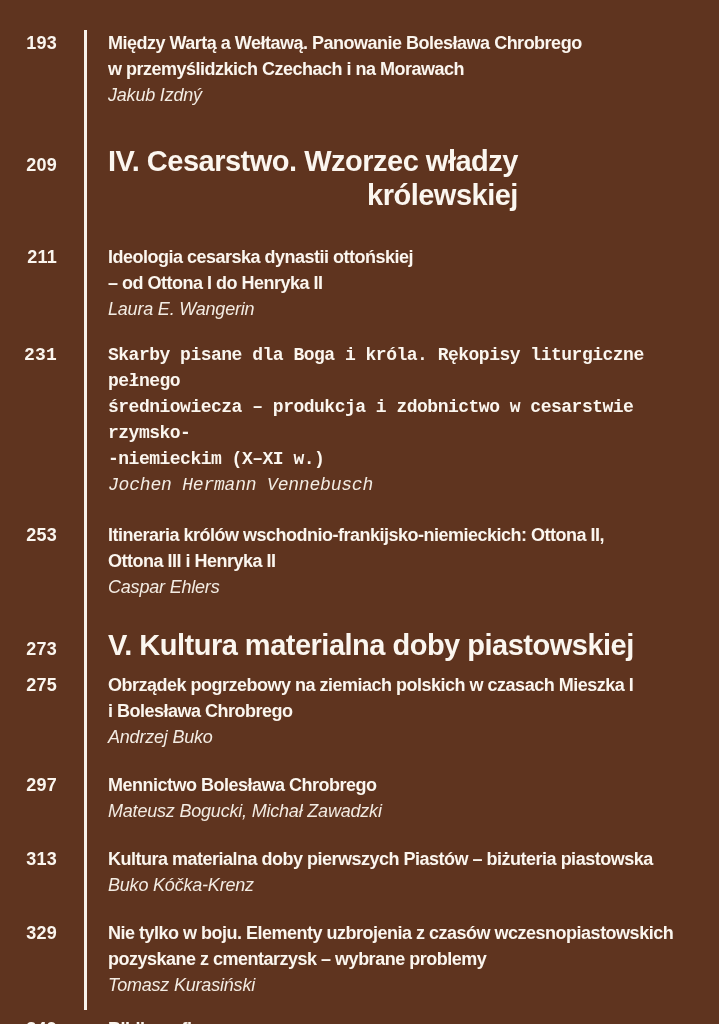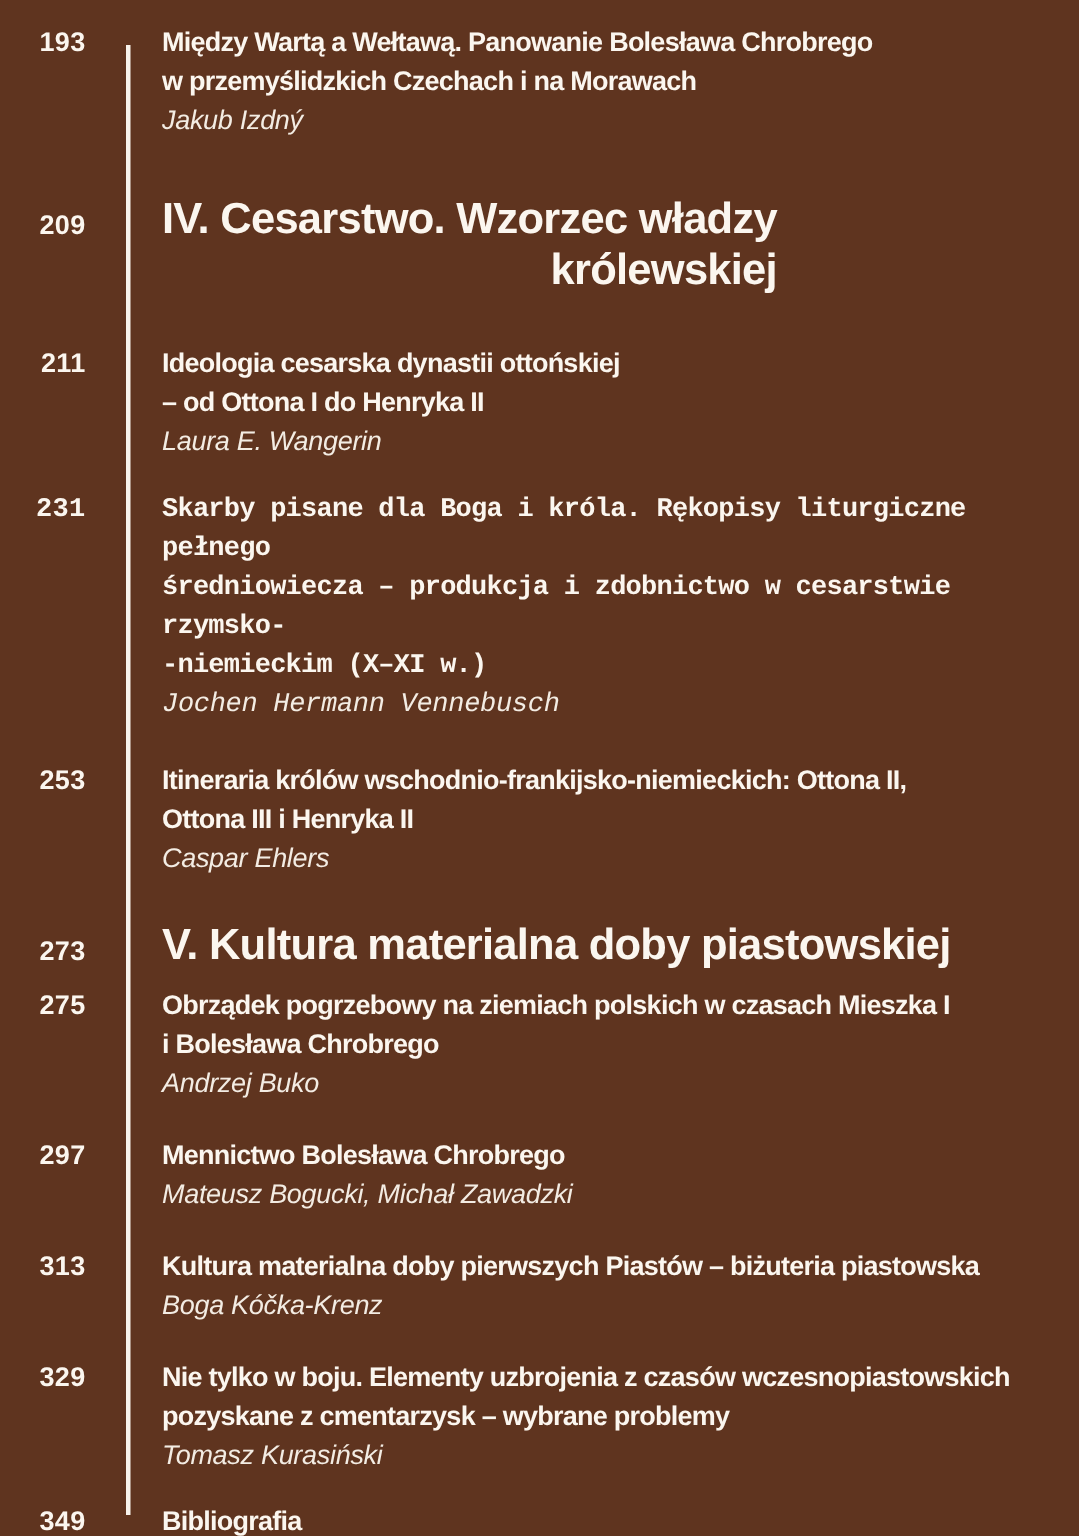--- a/index.html
+++ b/index.html
@@ -11,21 +11,21 @@
     height: 1024px;
     background: #5f341f;
     overflow: hidden;
     font-family: "Liberation Sans", sans-serif;
     position: relative;
   }
   .page {
     position: relative;
     width: 719px;
     height: 1024px;
-    padding-top: 15px;
+    padding-top: 30px;
     box-sizing: border-box;
   }
   .divider {
     position: absolute;
     left: 84px;
     top: 30px;
     width: 3px;
     height: 980px;
     background: #f7f2eb;
   }
@@ -158,21 +158,21 @@
     <div class="content">
       <div class="title">Mennictwo Bolesława Chrobrego</div>
       <div class="author">Mateusz Bogucki, Michał Zawadzki</div>
     </div>
   </div>
 
   <div class="row m-313">
     <div class="num">313</div>
     <div class="content">
       <div class="title">Kultura materialna doby pierwszych Piastów – biżuteria piastowska</div>
-      <div class="author">Boga Kóčka-Krenz</div>
+      <div class="author">Buko Kóčka-Krenz</div>
     </div>
   </div>
 
   <div class="row m-329">
     <div class="num">329</div>
     <div class="content">
       <div class="title">Nie tylko w boju. Elementy uzbrojenia z czasów wczesnopiastowskich
 pozyskane z cmentarzysk – wybrane problemy</div>
       <div class="author">Tomasz Kurasiński</div>
     </div>

